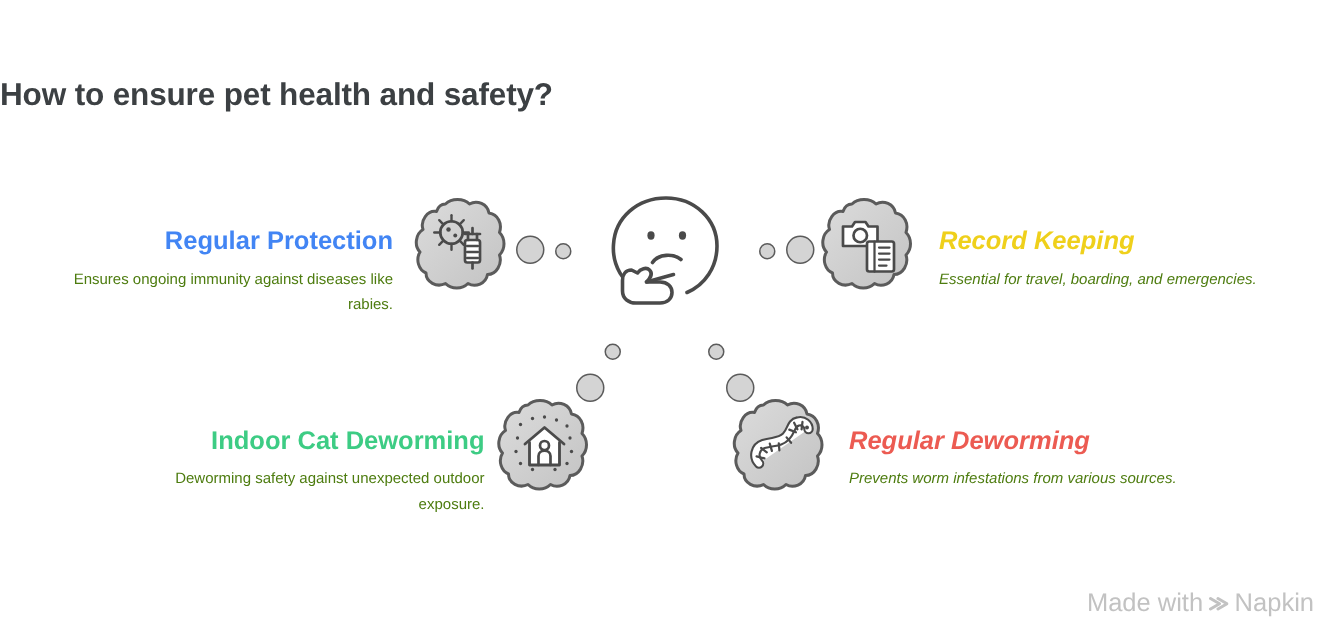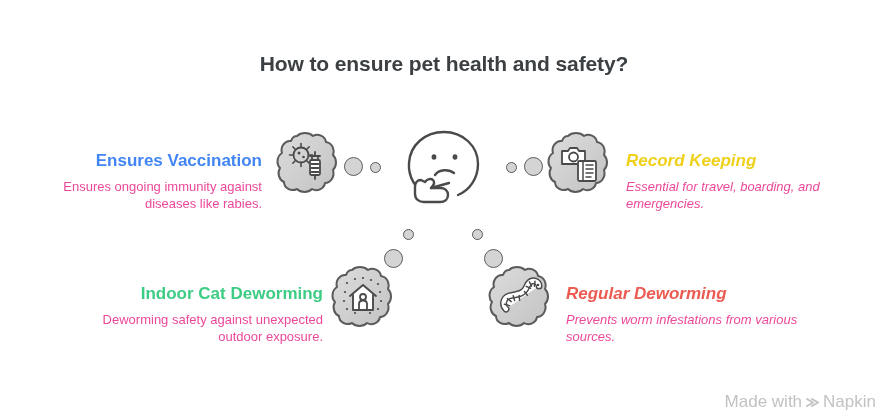--- a/index.html
+++ b/index.html
@@ -18,41 +18,41 @@
     height: 420px;
     background: #ffffff;
   }
 
   
   .page-title {
     position: absolute;
     left: 0;
     top: 52px;
     width: 888px;
-    text-align: center;
+    text-align: left;
     font-size: 21px;
     font-weight: bold;
     color: #3c4043;
     letter-spacing: -0.1px;
   }
 
   
   .block { position: absolute; }
 
   .block-heading {
     font-size: 17px;
     font-weight: bold;
     line-height: 21px;
     white-space: nowrap;
   }
 
   .block-body {
-    font-size: 13px;
+    font-size: 10px;
     line-height: 17px;
-    color: #ec4899;
+    color: #4d7c0f;
     margin-top: 7px;
   }
 
   .align-right { text-align: right; }
   .align-left  { text-align: left; font-style: italic; }
 
   
   #block-vaccination { left: 30px;  top: 150px; width: 232px; }
   
   #block-record      { left: 626px; top: 150px; width: 232px; }
@@ -116,21 +116,21 @@
   .watermark svg { display: block; }
 </style>
 </head>
 <body>
 
 <div class="canvas">
 
   <div class="page-title">How to ensure pet health and safety?</div>
 
   <div class="block align-right" id="block-vaccination">
-    <div class="block-heading" id="h-vaccination" style="color: rgb(66, 133, 244);">Ensures Vaccination</div>
+    <div class="block-heading" id="h-vaccination" style="color: rgb(66, 133, 244);">Regular Protection</div>
     <div class="block-body">Ensures ongoing immunity against diseases like rabies.</div>
   </div>
 
   <div class="block align-left" id="block-record">
     <div class="block-heading" id="h-record" style="color: rgb(239, 208, 27);">Record Keeping</div>
     <div class="block-body">Essential for travel, boarding, and emergencies.</div>
   </div>
 
   <div class="block align-right" id="block-indoor">
     <div class="block-heading" id="h-indoor" style="color: rgb(61, 204, 132);">Indoor Cat Deworming</div>

